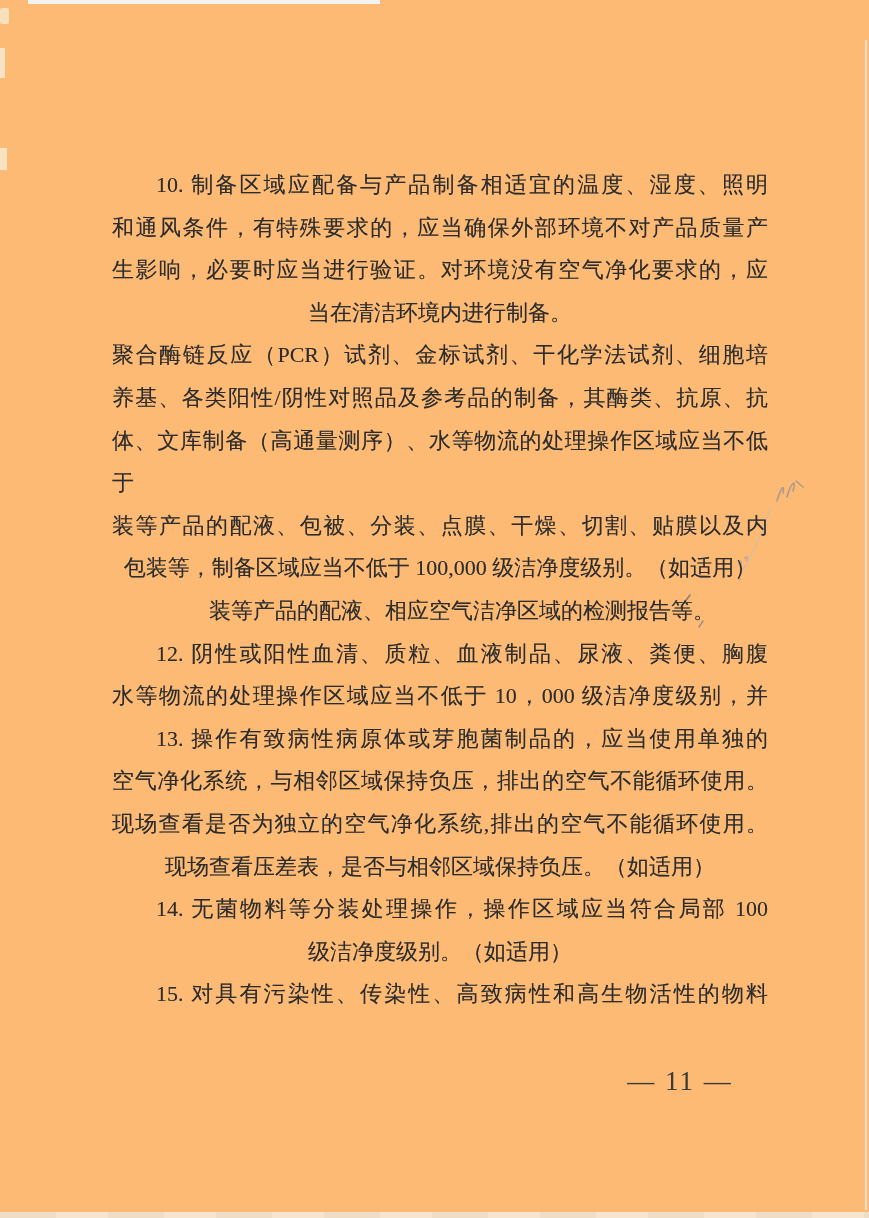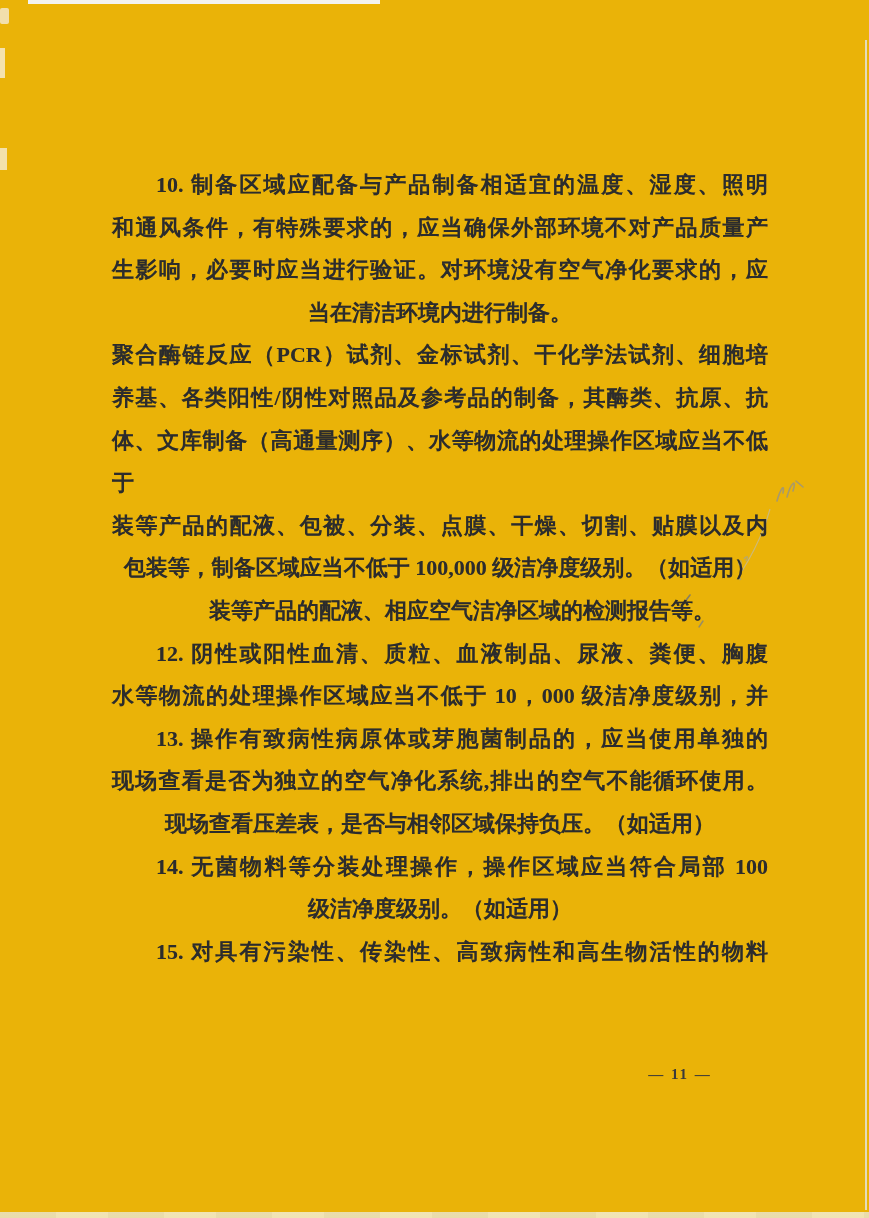--- a/index.html
+++ b/index.html
@@ -10,22 +10,21 @@
     width: 869px;
     height: 1218px;
     position: relative;
     overflow: hidden;
     background: #fdfdfc;
     font-family: "Liberation Serif", "DejaVu Serif", serif;
   }
   .sheet {
     position: absolute;
     inset: 0;
-    background: #eab308;
-    font-weight: bold;
+    background: #fdba74;
   }
   
   .text-block {
     position: absolute;
     left: 112px;
     top: 164px;
     width: 656px;
     font-size: 22px;
     line-height: 42.6px;
     color: #2c2c2c;
@@ -42,21 +41,21 @@
   }
   .line.indent {
     padding-left: 44px;
   }
   .page-number {
     position: absolute;
     left: 610px;
     top: 1066px;
     width: 140px;
     text-align: center;
-    font-size: 15px;
+    font-size: 27px;
     letter-spacing: 2px;
     color: #3a3a3a;
   }
   
   .artifact { position: absolute; pointer-events: none; }
   .top-edge-strip   { left: 28px;  top: 0;      width: 352px; height: 4px;  background: #f3f3f1; }
   .speck-1          { left: 0;     top: 8px;    width: 9px;   height: 16px; background: #f3e6c8; border-radius: 2px; opacity: .85; }
   .speck-2          { left: 0;     top: 48px;   width: 5px;   height: 30px; background: #f6eeda; opacity: .8; }
   .speck-3          { left: 0;     top: 148px;  width: 7px;   height: 22px; background: #f5ecd4; opacity: .8; }
   .pencil-scribble  { left: 770px; top: 470px; }
@@ -120,20 +119,21 @@
       <div class="line indent">装等产品的配液、相应空气洁净区域的检测报告等。</div>
     </div>
 
     <div>
       <div class="line indent just">12. 阴性或阳性血清、质粒、血液制品、尿液、粪便、胸腹</div>
       <div class="line just">水等物流的处理操作区域应当不低于 10，000 级洁净度级别，并</div>
     </div>
 
     <div>
       <div class="line indent just">13. 操作有致病性病原体或芽胞菌制品的，应当使用单独的</div>
+      <div class="line just">空气净化系统，与相邻区域保持负压，排出的空气不能循环使用。</div>
       <div class="line just">现场查看是否为独立的空气净化系统,排出的空气不能循环使用。</div>
       <div class="line">现场查看压差表，是否与相邻区域保持负压。（如适用）</div>
     </div>
 
     <div>
       <div class="line indent just">14. 无菌物料等分装处理操作，操作区域应当符合局部 100</div>
       <div class="line">级洁净度级别。（如适用）</div>
     </div>
 
     <div>

